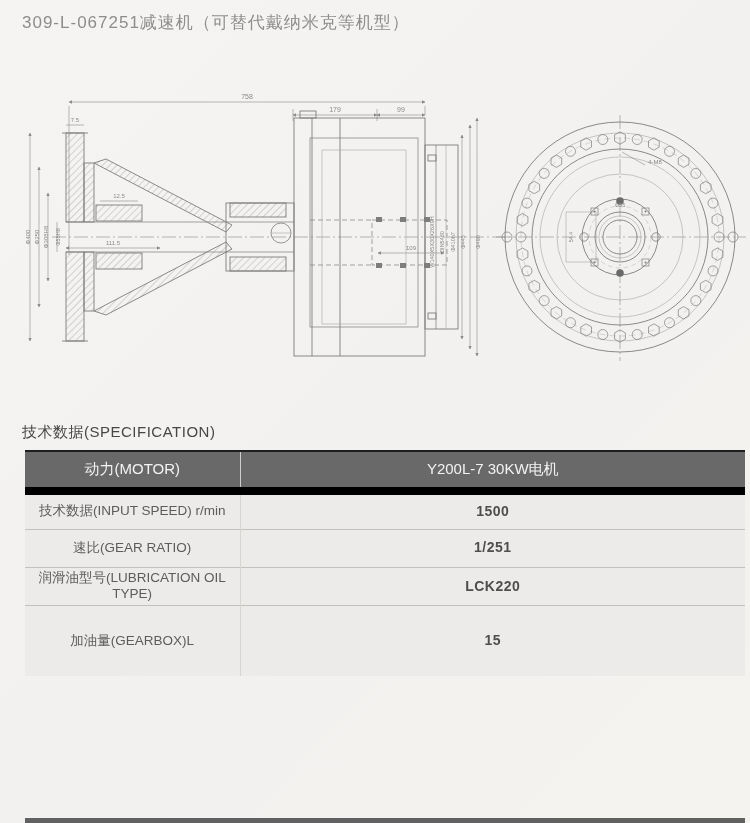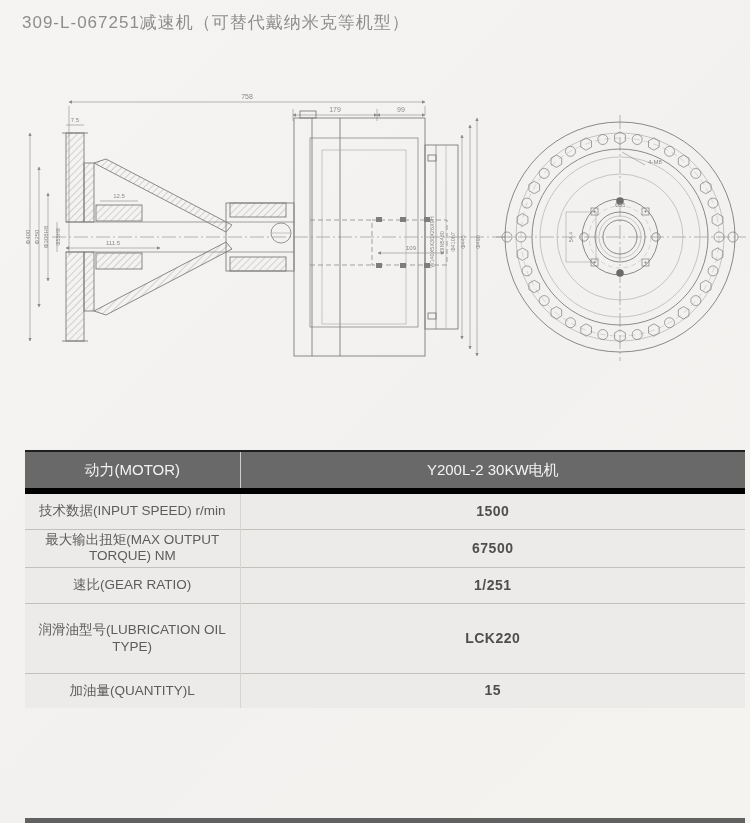--- a/index.html
+++ b/index.html
@@ -22,21 +22,21 @@
   .spec-table{
     position:absolute;top:450px;left:25px;width:720px;
     border-collapse:collapse;table-layout:fixed;
     border-top:2px solid #1e1e1e;
   }
   .spec-table col.c1{width:215px;}
   .spec-table col.c2{width:505px;}
   .spec-table thead tr{height:40px;background:#696969;}
   .spec-table thead th{
     font-size:15px;font-weight:400;color:#f3f3f3;text-align:center;
-    border-bottom:6px solid #000000;
+    border-bottom:8px solid #000000;
   }
   .spec-table thead th.h1{border-right:1px solid #cfcdca;}
   .spec-table tbody tr{background:#edebe9;}
   .spec-table tbody tr + tr td{border-top:1px solid #c3c0bc;}
   .spec-table td{
     font-size:13.5px;color:#5c5c5c;text-align:center;vertical-align:middle;
     padding:2px 10px;line-height:1.25;
   }
   .spec-table td.label-cell{border-right:1px solid rgba(150,148,144,.25);}
   .spec-table td.value-cell{font-size:14px;color:#4e4e4e;letter-spacing:.5px;font-weight:bold;}
@@ -242,51 +242,48 @@
     </g>
 
     <g fill="#8a8a8a" stroke="none" font-size="6" text-anchor="middle">
       <text x="655" y="109">4-M8</text>
       <text x="620" y="152" font-size="5.5">Φ55</text>
       <text transform="translate(573,182) rotate(-90)" font-size="5.5">54.4</text>
     </g>
   </svg>
   </div>
 
+  <div class="section-heading">技术数据(SPECIFICATION)</div>
 
   <table class="spec-table">
     <colgroup>
         <col class="c1">
         <col class="c2">
       </colgroup>
     <thead>
       <tr>
         <th class="h1">动力(MOTOR)</th>
-        <th class="h2">Y200L-2 30KW电机</th>
+        <th class="h2">Y200L-7 30KW电机</th>
       </tr>
     </thead>
     <tbody>
         <tr>
           <td class="label-cell">技术数据(INPUT SPEED) r/min</td>
           <td class="value-cell">1500</td>
         </tr>
         <tr>
-          <td class="label-cell">最大输出扭矩(MAX OUTPUT TORQUE) NM</td>
-          <td class="value-cell">67500</td>
-        </tr>
-        <tr>
           <td class="label-cell">速比(GEAR RATIO)</td>
           <td class="value-cell">1/251</td>
         </tr>
         <tr>
           <td class="label-cell">润滑油型号(LUBRICATION OIL TYPE)</td>
           <td class="value-cell">LCK220</td>
         </tr>
         <tr>
-          <td class="label-cell">加油量(QUANTITY)L</td>
+          <td class="label-cell">加油量(GEARBOX)L</td>
           <td class="value-cell">15</td>
         </tr>
       </tbody>
   </table>
 
   <div class="table-bottom-band"></div>
 
 </div>
 
 </body></html>

